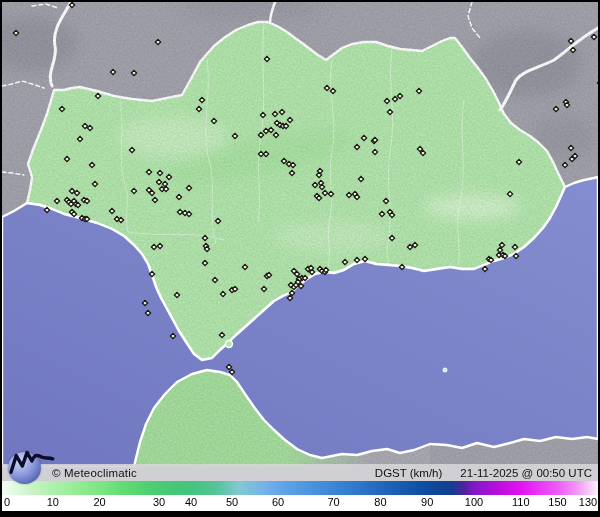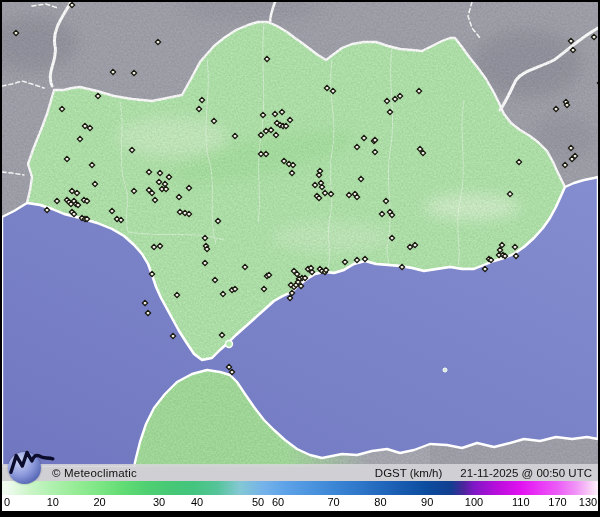--- a/index.html
+++ b/index.html
@@ -323,29 +323,29 @@
       <span>21-11-2025 @ 00:50 UTC</span>
     </span>
   </div>
 
   <div class="colorbar" id="colorbar" style="background: linear-gradient(to right, rgb(240, 251, 240) 0.7%, rgb(204, 245, 200) 4.6%, rgb(174, 240, 174) 8.5%, rgb(150, 236, 150) 12.4%, rgb(124, 230, 132) 16.4%, rgb(98, 220, 116) 20.3%, rgb(80, 208, 114) 24.2%, rgb(70, 200, 118) 28.2%, rgb(68, 196, 126) 32.1%, rgb(84, 196, 152) 36%, rgb(132, 200, 212) 39.9%, rgb(116, 178, 234) 43.9%, rgb(92, 162, 232) 47.8%, rgb(76, 148, 222) 51.7%, rgb(60, 134, 214) 55.6%, rgb(47, 120, 202) 59.6%, rgb(34, 104, 188) 63.5%, rgb(22, 90, 174) 67.4%, rgb(12, 76, 158) 71.3%, rgb(18, 62, 144) 75.3%, rgb(80, 36, 158) 77.6%, rgb(128, 24, 198) 79.2%, rgb(185, 14, 220) 83.1%, rgb(225, 18, 240) 87%, rgb(233, 54, 246) 90.1%, rgb(236, 92, 246) 93.2%, rgb(241, 148, 246) 96.3%, rgb(246, 192, 246) 98.1%, rgb(250, 224, 248) 99.3%, rgb(253, 240, 252) 100%);"></div>
   <div class="tick-row" id="tick-row">
       <span class="first" style="left: 2px;">0</span>
       <span style="left: 50.8px; text-align: right;">10</span>
       <span style="left: 97.6px;">20</span>
       <span style="left: 157px;">30</span>
-      <span style="left: 195px;">40</span>
-      <span style="left: 256px;">50</span>
+      <span style="left: 189px;">40</span>
+      <span style="left: 230px;">50</span>
       <span style="left: 276px;">60</span>
       <span style="left: 331.6px;">70</span>
       <span style="left: 378.4px;">80</span>
       <span style="left: 425.2px;">90</span>
       <span style="left: 472px;">100</span>
       <span style="left: 518.8px;">110</span>
-      <span style="left: 555.5px;">170</span>
+      <span style="left: 555.5px;">150</span>
       <span style="left: 586px;">130</span>
     </div>
   <div class="bottom-strip"></div>
 
   <div class="logo">
     <div class="sphere"></div>
     <svg width="50" height="30" viewBox="0 0 50 30">
       <path d="M3 23 L10 7 L15 18 L21 5 L25 14 C28 8 31 8 35 11 C38 13 42 12 46 14" fill="none" stroke="#0c0c2c" stroke-width="3.4" stroke-linecap="round" stroke-linejoin="round"></path>
     </svg>
   </div>

